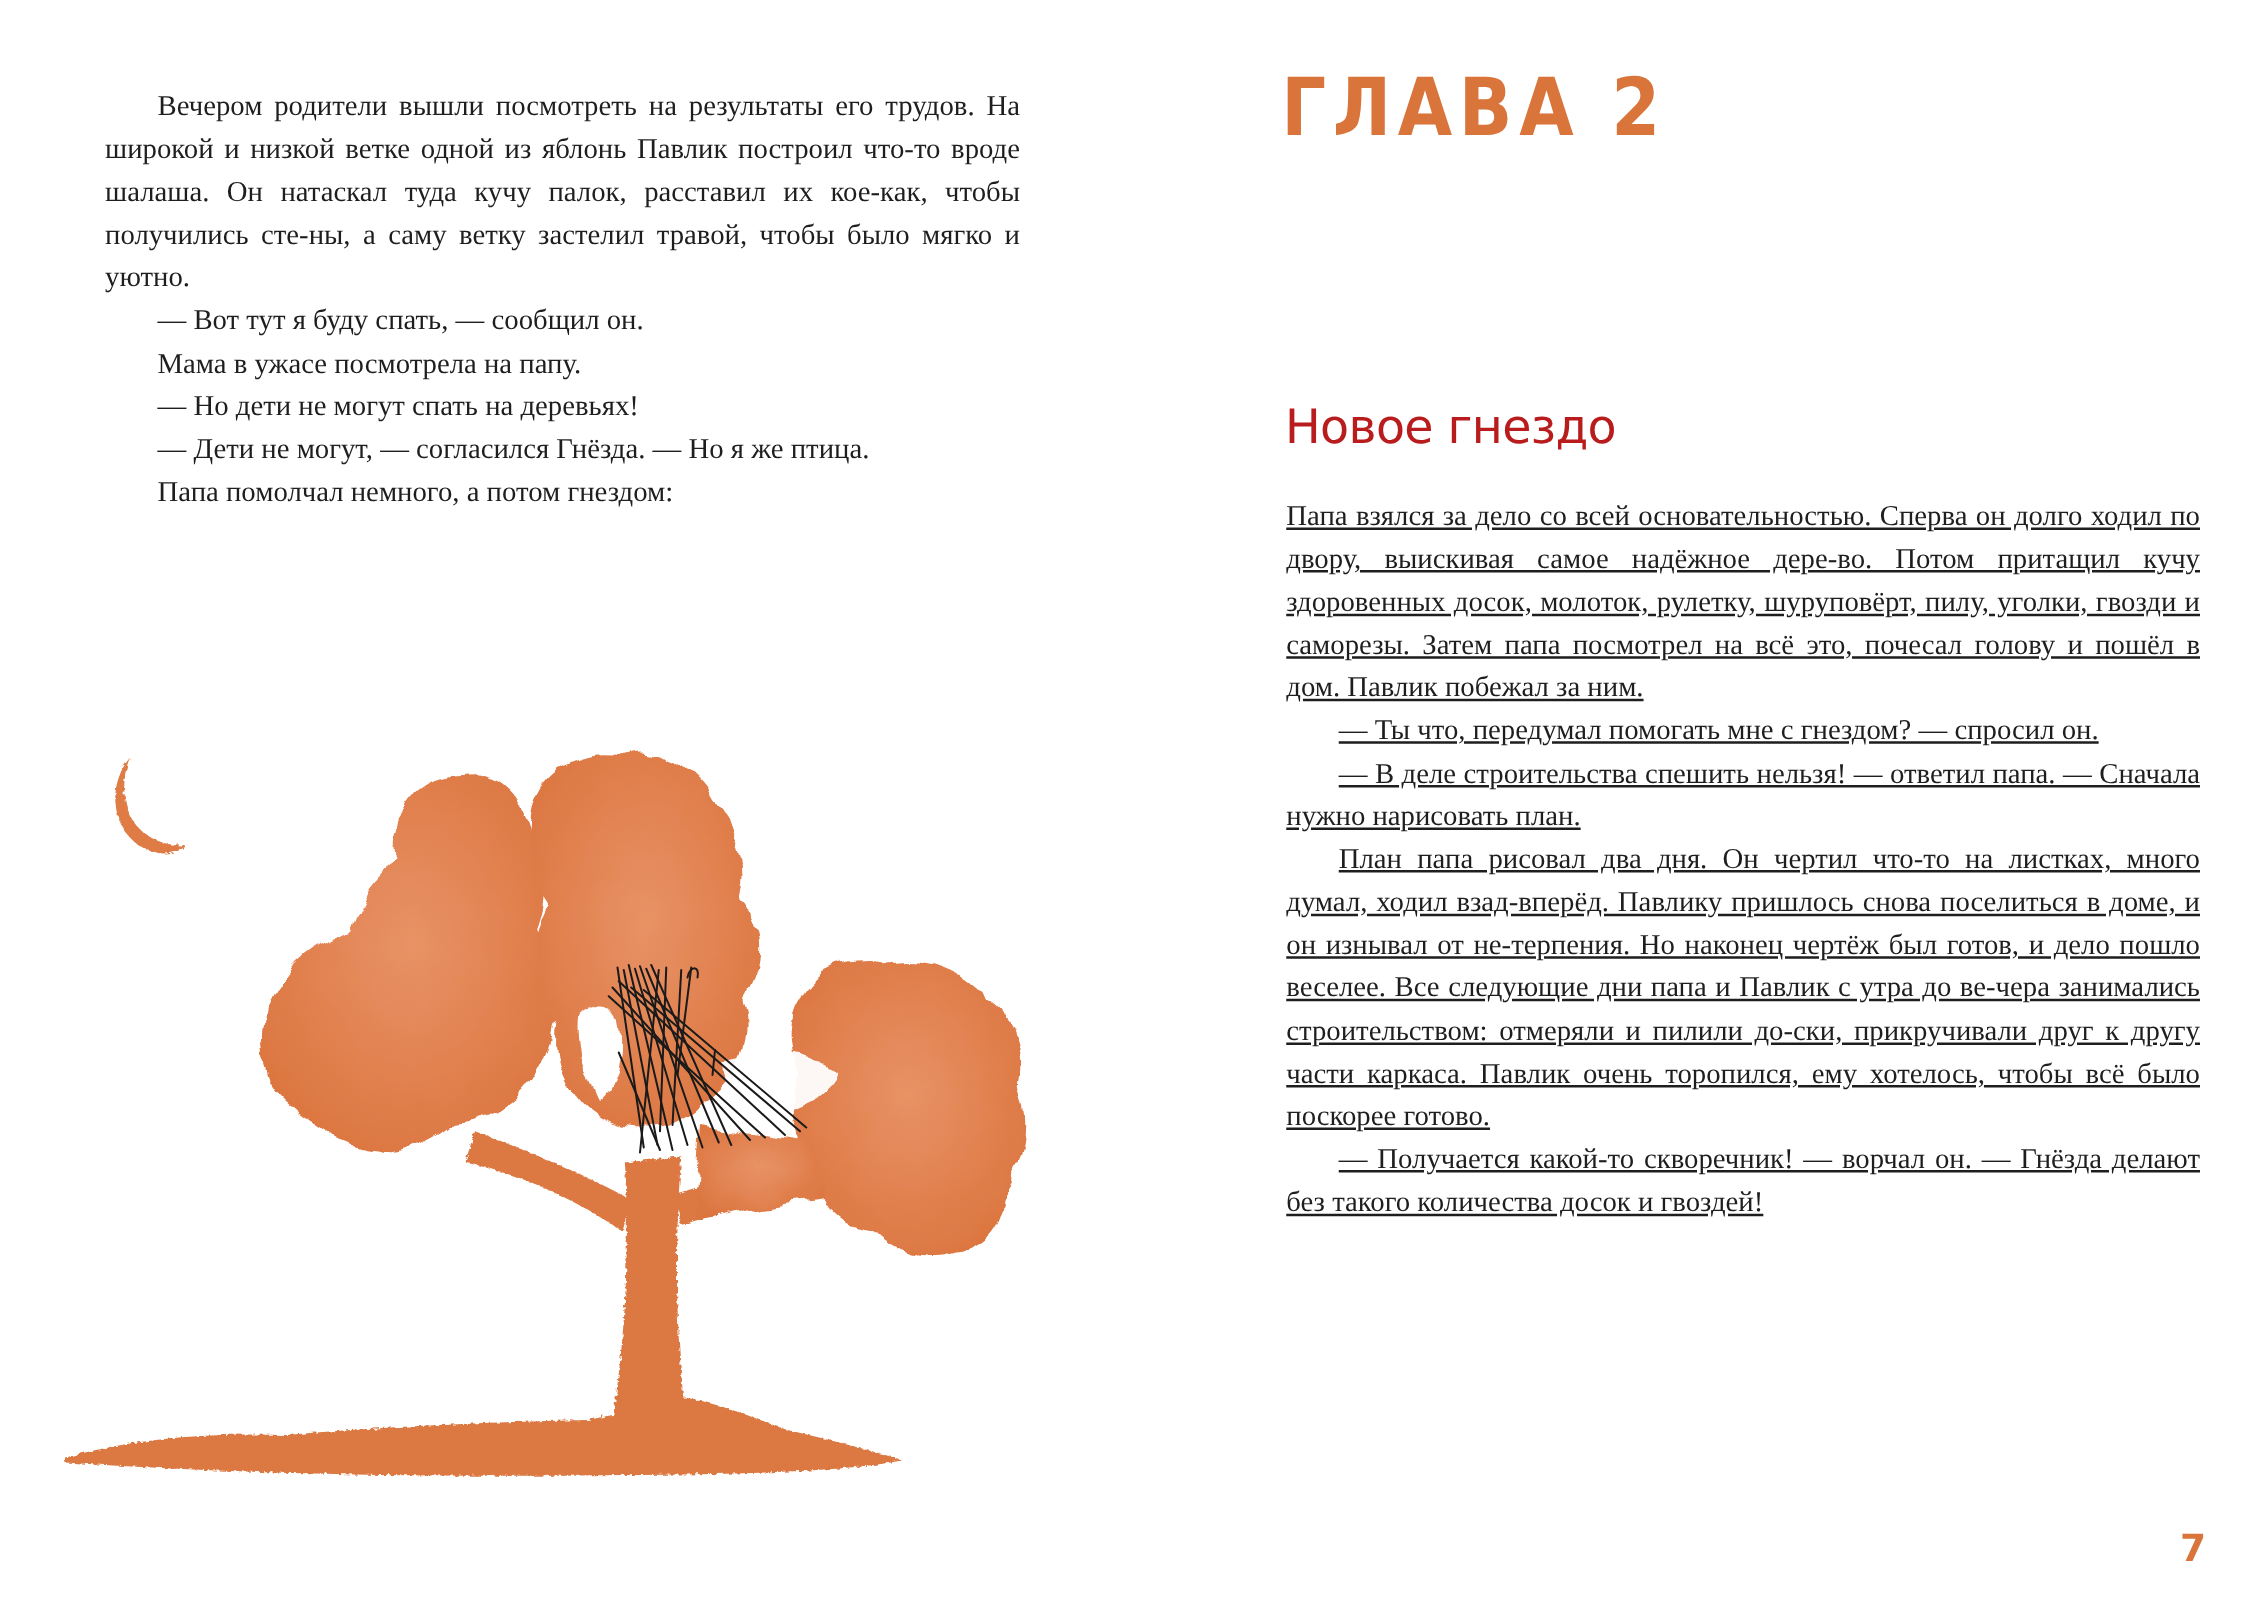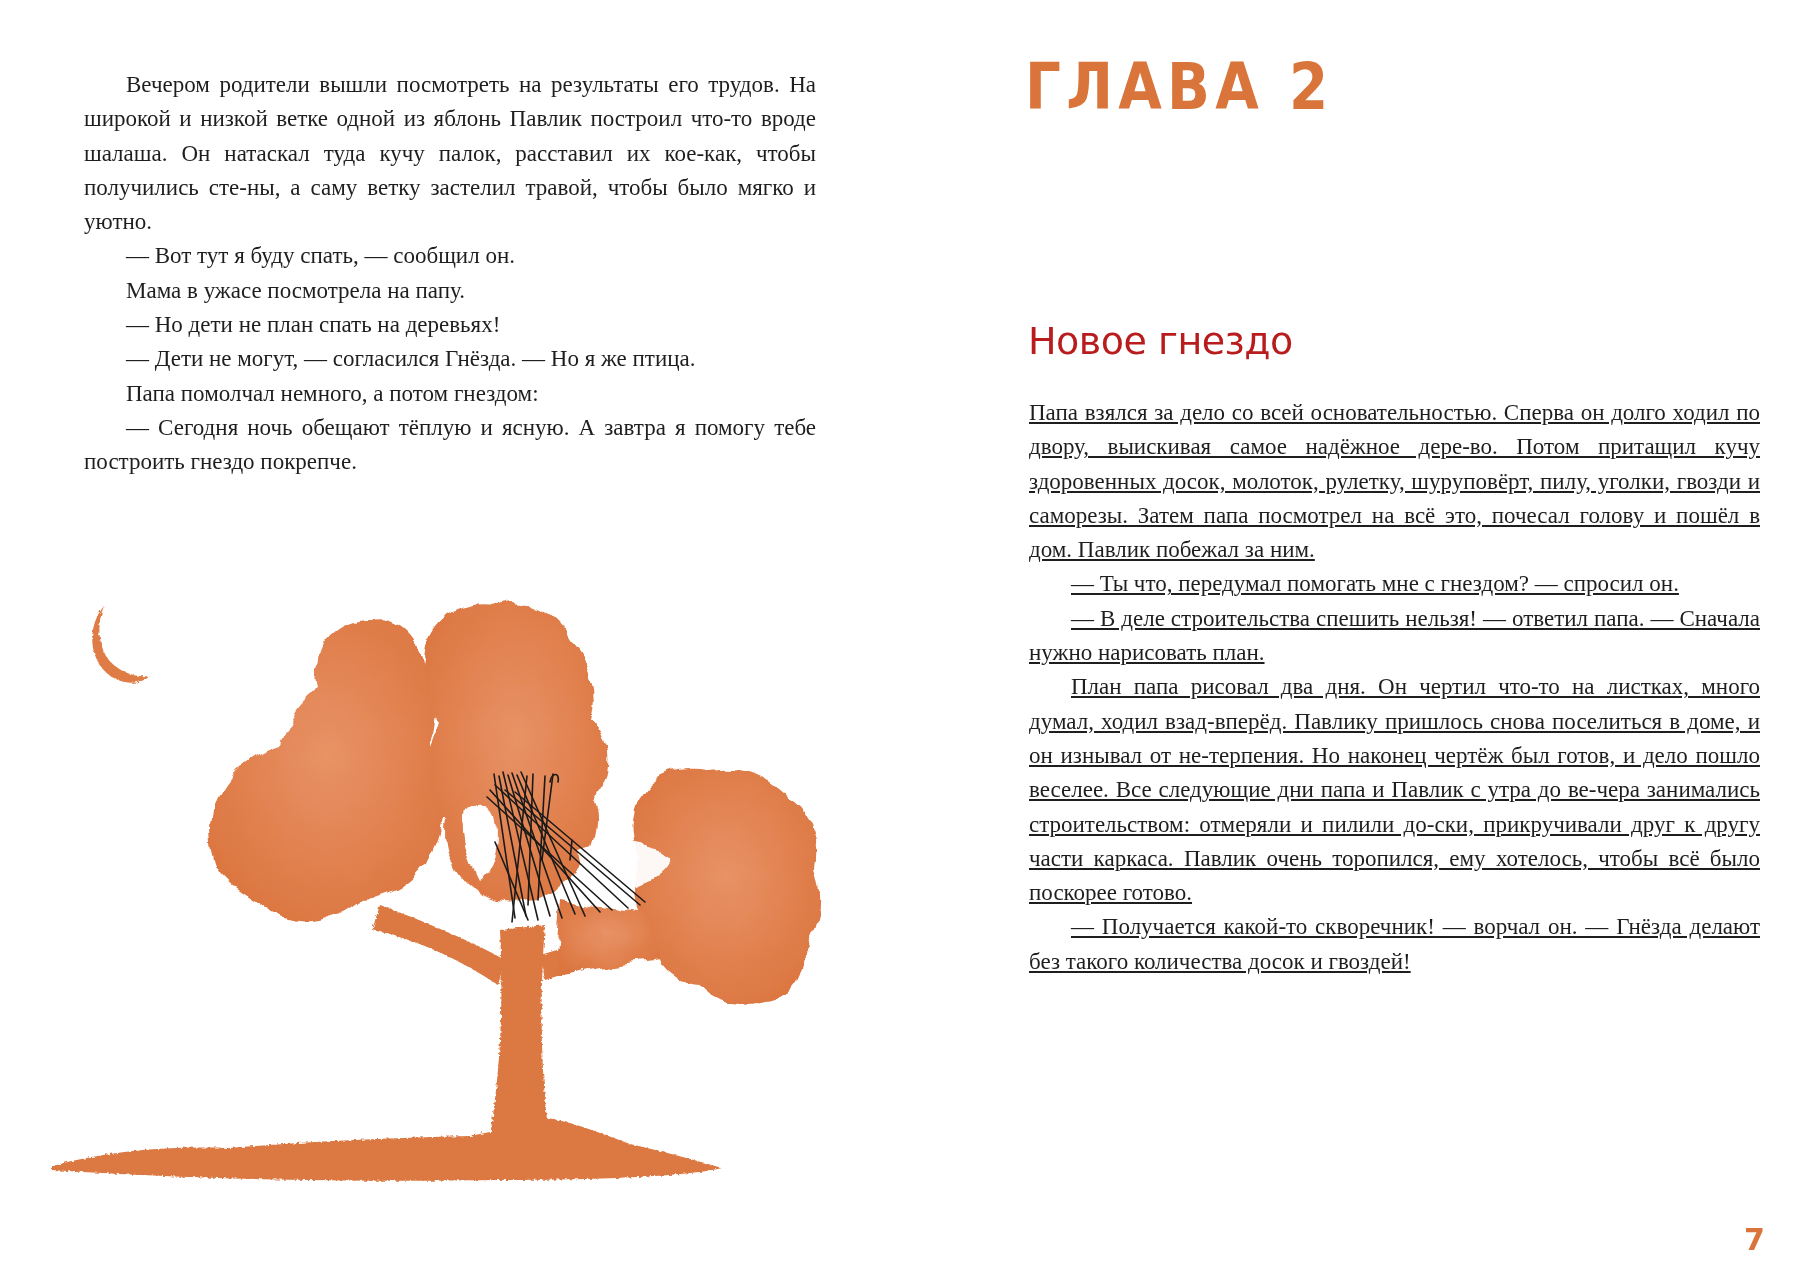--- a/index.html
+++ b/index.html
@@ -18,24 +18,23 @@
   .illustration { position: absolute; left: 0; top: 580px; width: 897px; height: 640px; }
 </style>
 </head>
 <body>
 
 <div class="page page-left">
   <div class="col left-col">
     <p class="indent">Вечером родители вышли посмотреть на результаты его трудов. На широкой и низкой ветке одной из яблонь Павлик построил что-то вроде шалаша. Он натаскал туда кучу палок, расставил их кое-как, чтобы получились сте-ны, а саму ветку застелил травой, чтобы было мягко и уютно.</p>
     <p class="indent">— Вот тут я буду спать, — сообщил он.</p>
     <p class="indent">Мама в ужасе посмотрела на папу.</p>
-    <p class="indent">— Но дети не план спать на деревьях!</p>
+    <p class="indent">— Но дети не могут спать на деревьях!</p>
     <p class="indent">— Дети не могут, — согласился Гнёзда. — Но я же птица.</p>
     <p class="indent">Папа помолчал немного, а потом гнездом:</p>
-    <p class="indent">— Сегодня ночь обещают тёплую и ясную. А завтра я помогу тебе построить гнездо покрепче.</p>
   </div>
 
   <svg class="illustration" viewBox="0 580 897 640" width="897" height="640">
     <defs>
       <filter id="wc" x="-5%" y="-5%" width="110%" height="110%">
         <feTurbulence type="fractalNoise" baseFrequency="0.035" numOctaves="3" seed="4" result="n"></feTurbulence>
         <feDisplacementMap in="SourceGraphic" in2="n" scale="14" xChannelSelector="R" yChannelSelector="G"></feDisplacementMap>
       </filter>
       <filter id="rough" x="-5%" y="-5%" width="110%" height="110%">
         <feTurbulence type="fractalNoise" baseFrequency="0.3" numOctaves="2" seed="2" result="n2"></feTurbulence>

